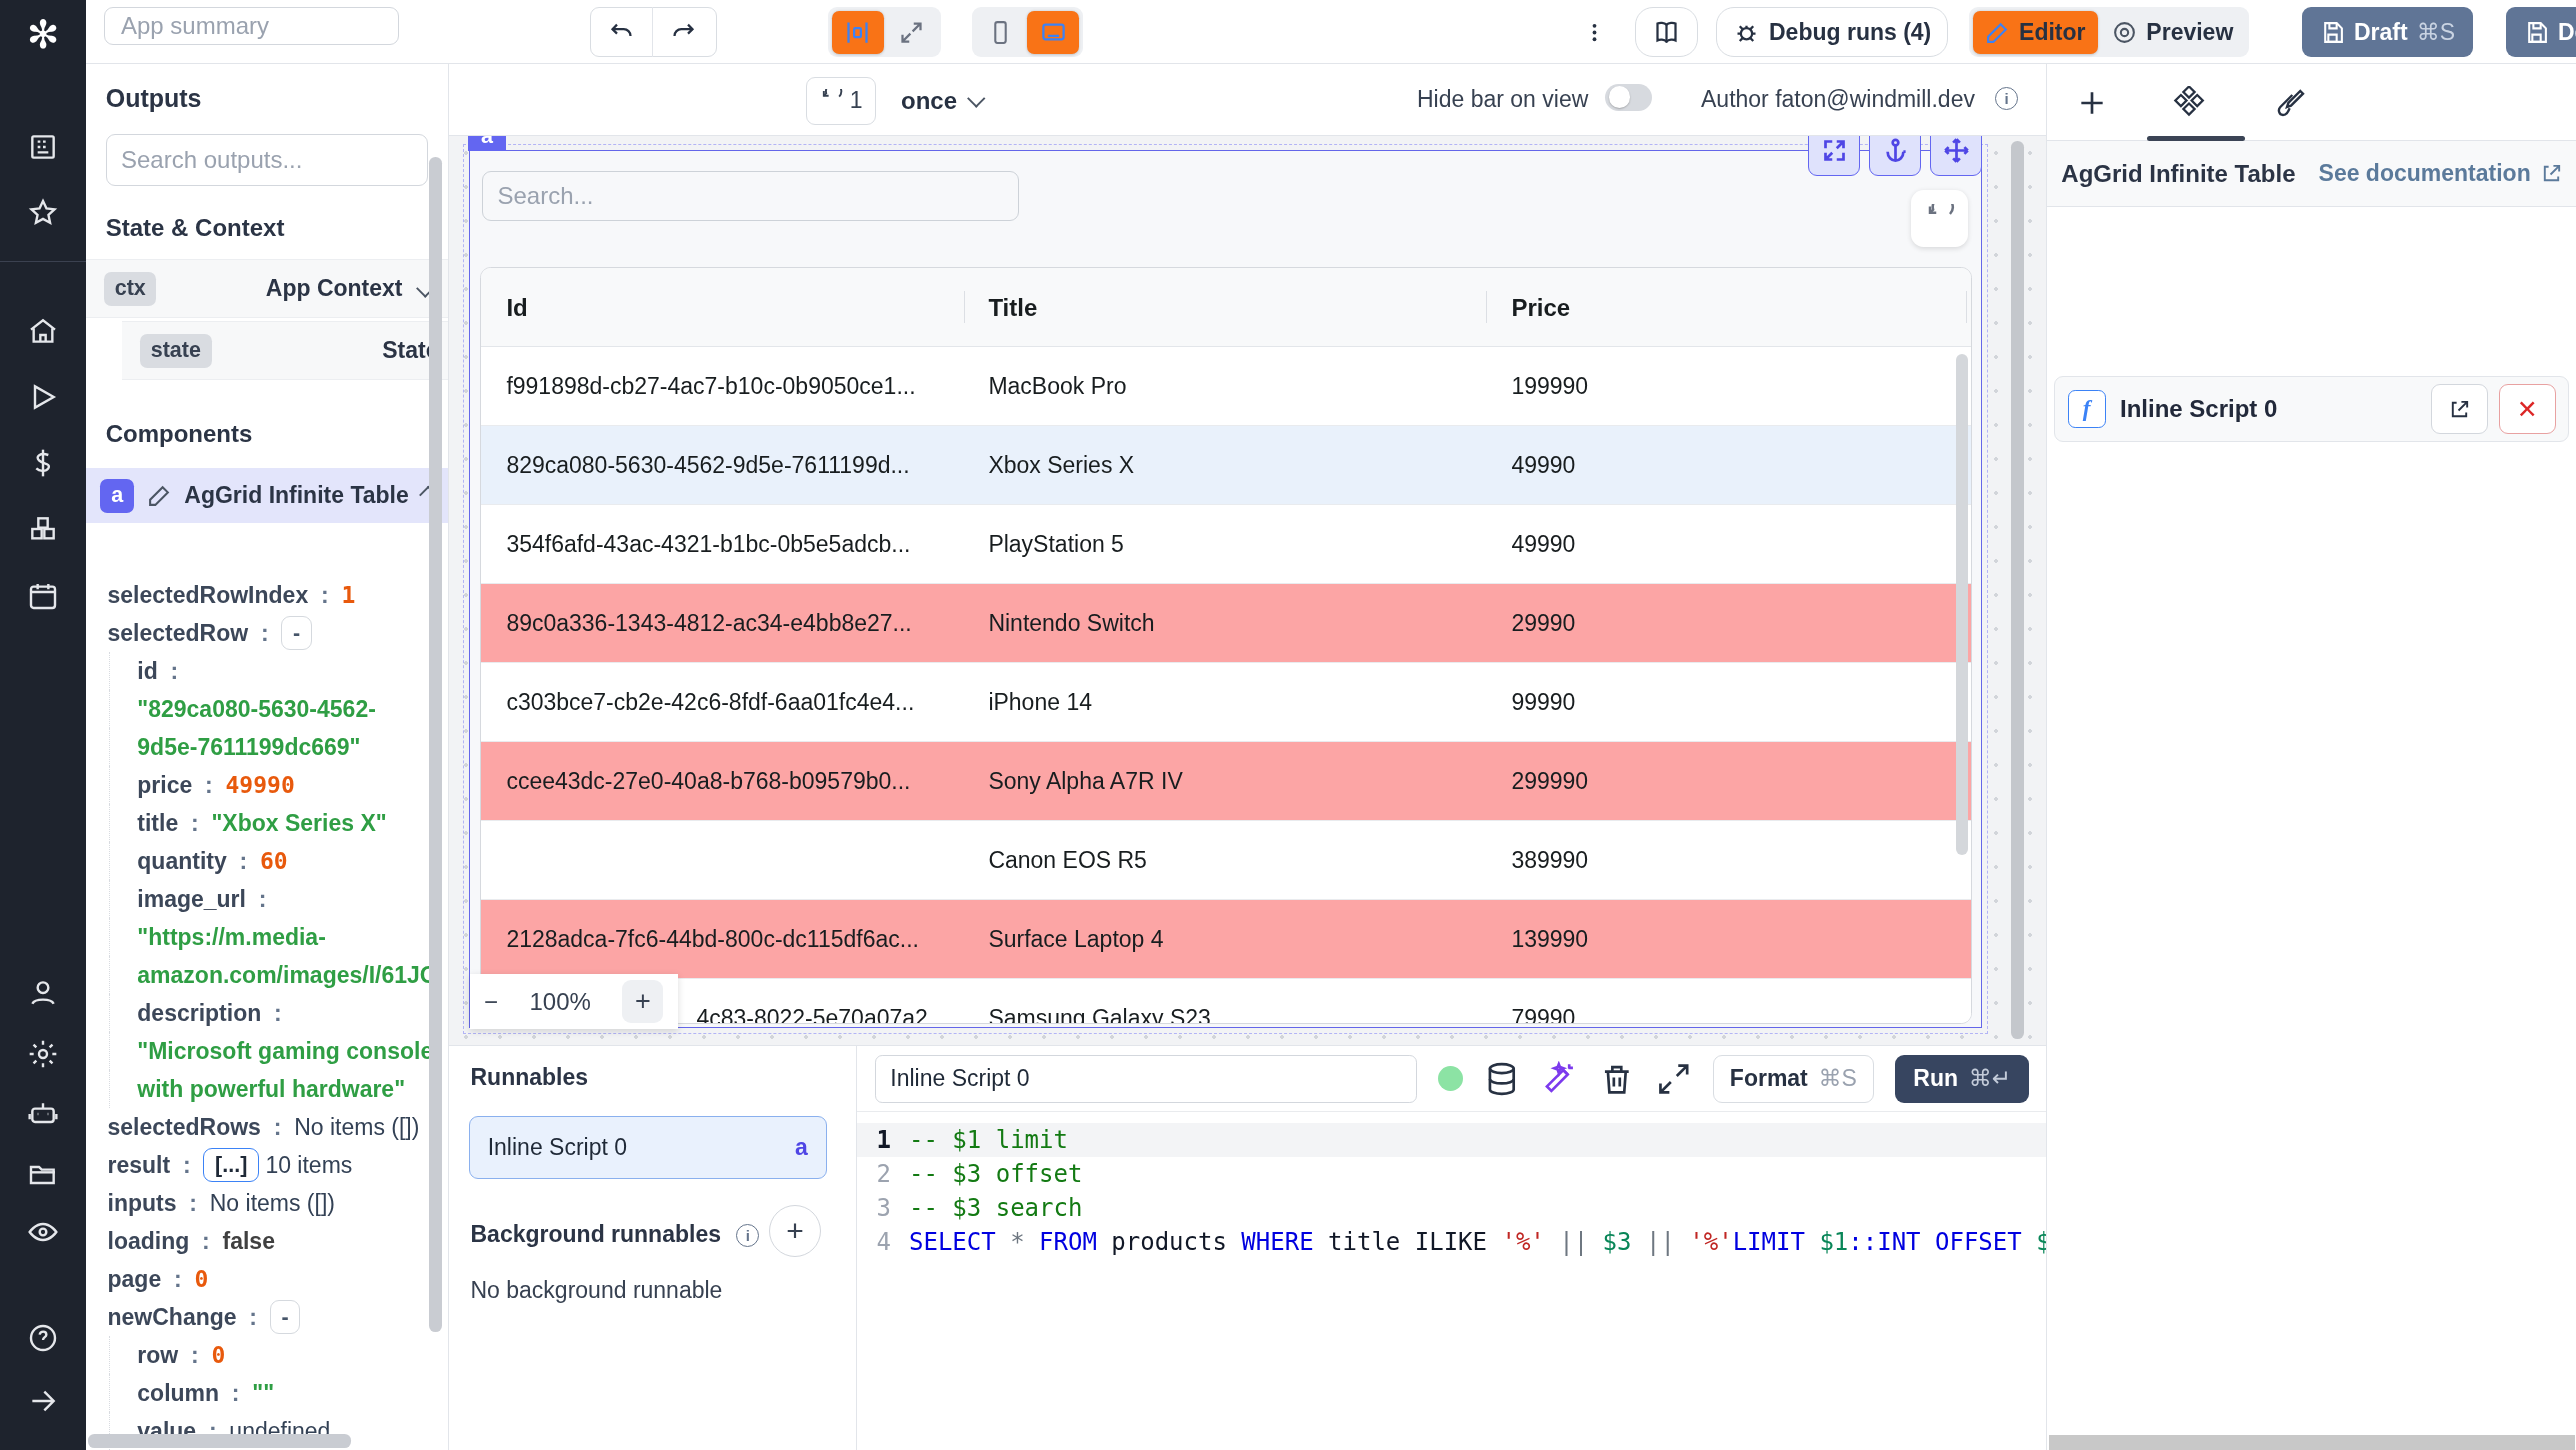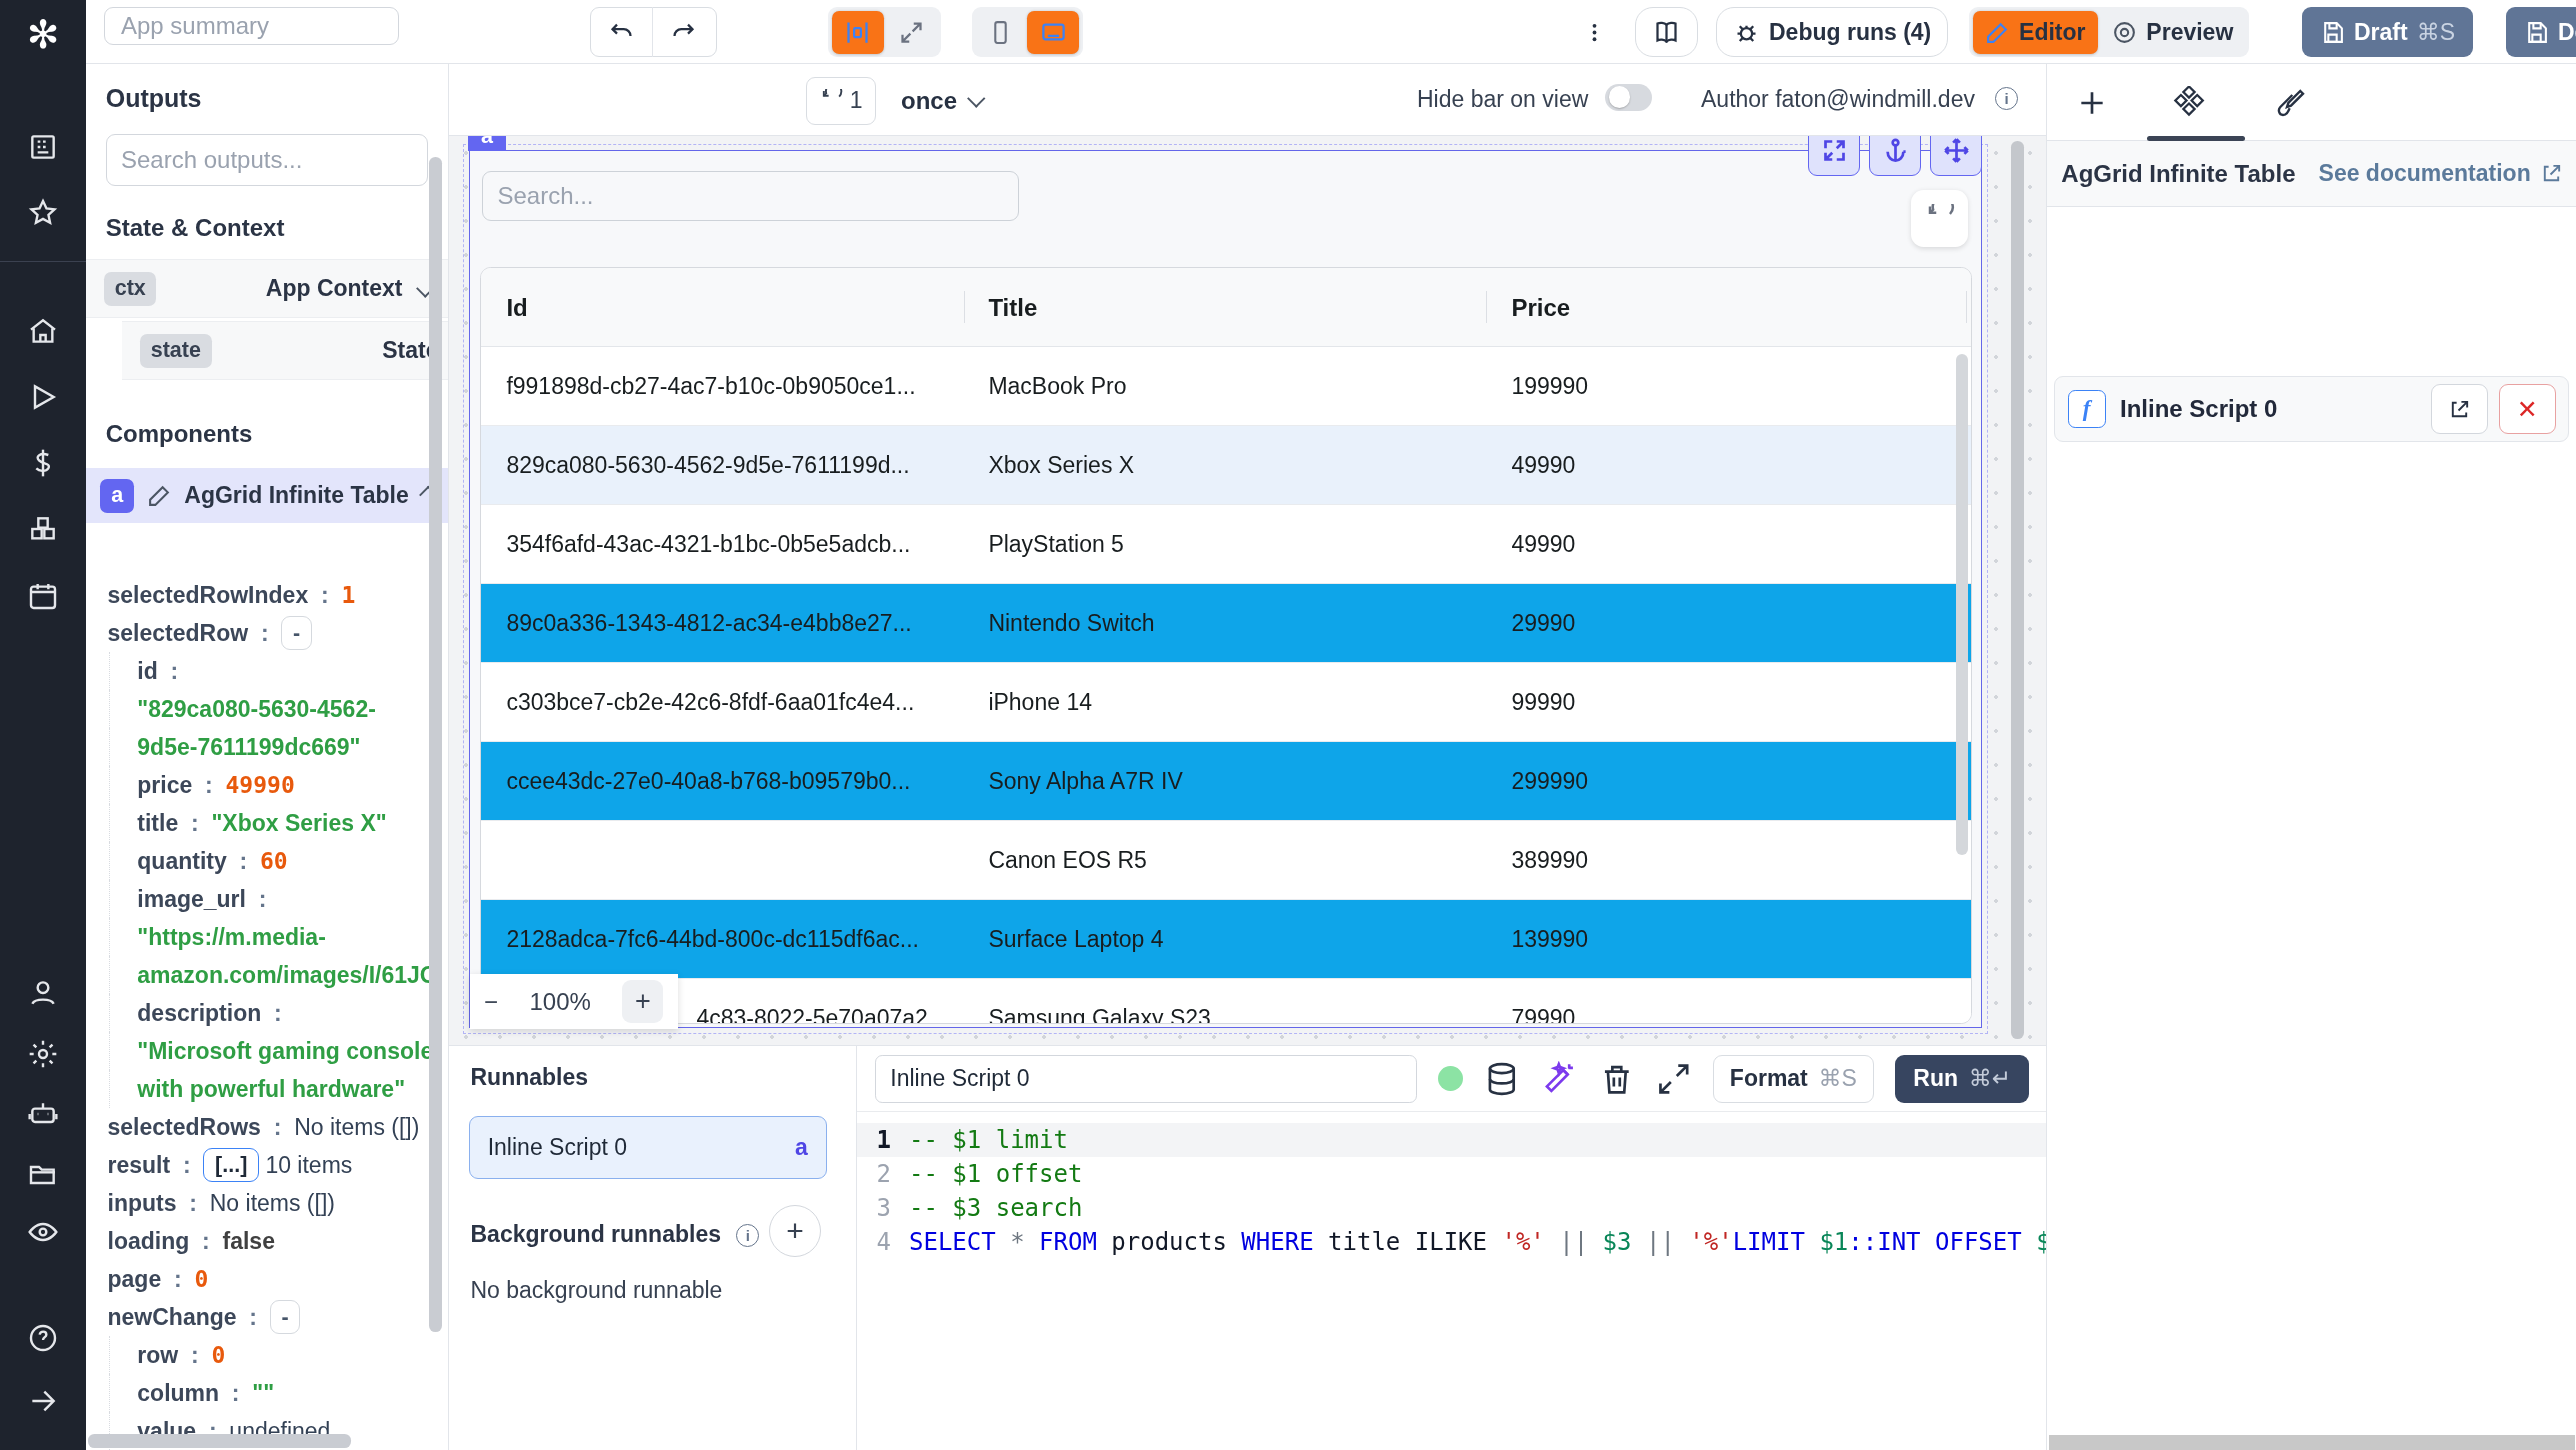--- a/index.html
+++ b/index.html
@@ -70,21 +70,21 @@
   .comp-tool { width:52px; height:52px; background:#dfe2fc; border:1.8px solid #6366f1; border-radius:9px; color:#4f46e5; display:flex; align-items:center; justify-content:center; }
   .comp-refresh { position:absolute; right:12.5px; top:39px; width:57px; height:57px; background:#fff; border-radius:12.5px; box-shadow:0 1.8px 5.4px rgba(0,0,0,.12); display:flex; align-items:center; justify-content:center; color:#6b7280; font-size:34px; }
   #comp-search { position:absolute; left:12.5px; top:19.7px; width:537px; height:50px; border:0.9px solid #cdd2d8; border-radius:9px; background:#f7f8fa; padding:0 14.3px; font-size:24px; color:#374151; font-family:"Liberation Sans",sans-serif; }
   #comp-search::placeholder { color:#9aa2af; }
 
   #table-card { position:absolute; left:10.7px; top:116px; width:1492px; height:757px; background:#fff; border:0.9px solid #d6d9de; border-radius:10.7px; overflow:hidden; }
   #table-head { height:79px; background:#f8f9fa; border-bottom:0.9px solid #e3e6ea; position:relative; }
   .hcell { position:absolute; top:0; height:79px; display:flex; align-items:center; font-weight:bold; font-size:24px; color:#181d1f; }
   .hsep { position:absolute; top:23px; width:0.9px; height:32px; background:#dcdfe4; }
   .trow { position:relative; height:79px; border-bottom:0.9px solid #e9ebee; background:#fff; }
-  .trow.stripe { background:#0ea5e9; }
+  .trow.stripe { background:#fca5a5; }
   .trow.sel { background:#e9f1fb; }
   .tcell { position:absolute; top:0; height:79px; display:flex; align-items:center; font-size:23px; color:#181d1f; white-space:nowrap; overflow:hidden; }
   .c-id { left:25px; width:429px; }
   .c-id.off { padding-left:190px; }
   .c-title { left:507px; width:403px; }
   .c-price { left:1030px; width:268px; }
   #zoom-widget { position:absolute; left:0px; top:823px; width:208px; height:55px; background:#fff; box-shadow:0 1.8px 7.2px rgba(0,0,0,.14); display:flex; align-items:center; justify-content:space-between; padding:0 14.3px; z-index:5; font-size:24px; color:#374151; }
   #zoom-widget .plus-box { background:#eef0f3; border-radius:9px; width:41px; height:43px; display:flex; align-items:center; justify-content:center; font-size:27px; }
 
   
@@ -577,21 +577,21 @@
           <span class="sc">⌘↵</span>
       </div>
     </div>
     <div id="code-area">
         <div class="code-row active">
           <div class="ln">1</div>
           <div class="lc"><span class="tk-comment">-- $1 limit</span></div>
         </div>
         <div class="code-row">
           <div class="ln">2</div>
-          <div class="lc"><span class="tk-comment">-- $1 offset</span></div>
+          <div class="lc"><span class="tk-comment">-- $3 offset</span></div>
         </div>
         <div class="code-row">
           <div class="ln">3</div>
           <div class="lc"><span class="tk-comment">-- $3 search</span></div>
         </div>
         <div class="code-row">
           <div class="ln">4</div>
           <div class="lc"><span class="tk-kw">SELECT</span><span class="tk-plain"> </span><span class="tk-op">*</span><span class="tk-plain"> </span><span class="tk-kw">FROM</span><span class="tk-plain"> products </span><span class="tk-kw">WHERE</span><span class="tk-plain"> title ILIKE </span><span class="tk-strlit">'%'</span><span class="tk-op"> || </span><span class="tk-param">$3</span><span class="tk-op"> || </span><span class="tk-strlit">'%'</span><span class="tk-kw">LIMIT</span><span class="tk-plain"> </span><span class="tk-param">$1</span><span class="tk-kw">::INT</span><span class="tk-plain"> </span><span class="tk-kw">OFFSET</span><span class="tk-plain"> </span><span class="tk-param">$2</span><span class="tk-kw">::INT</span><span class="tk-plain">;</span></div>
         </div>
       </div>

